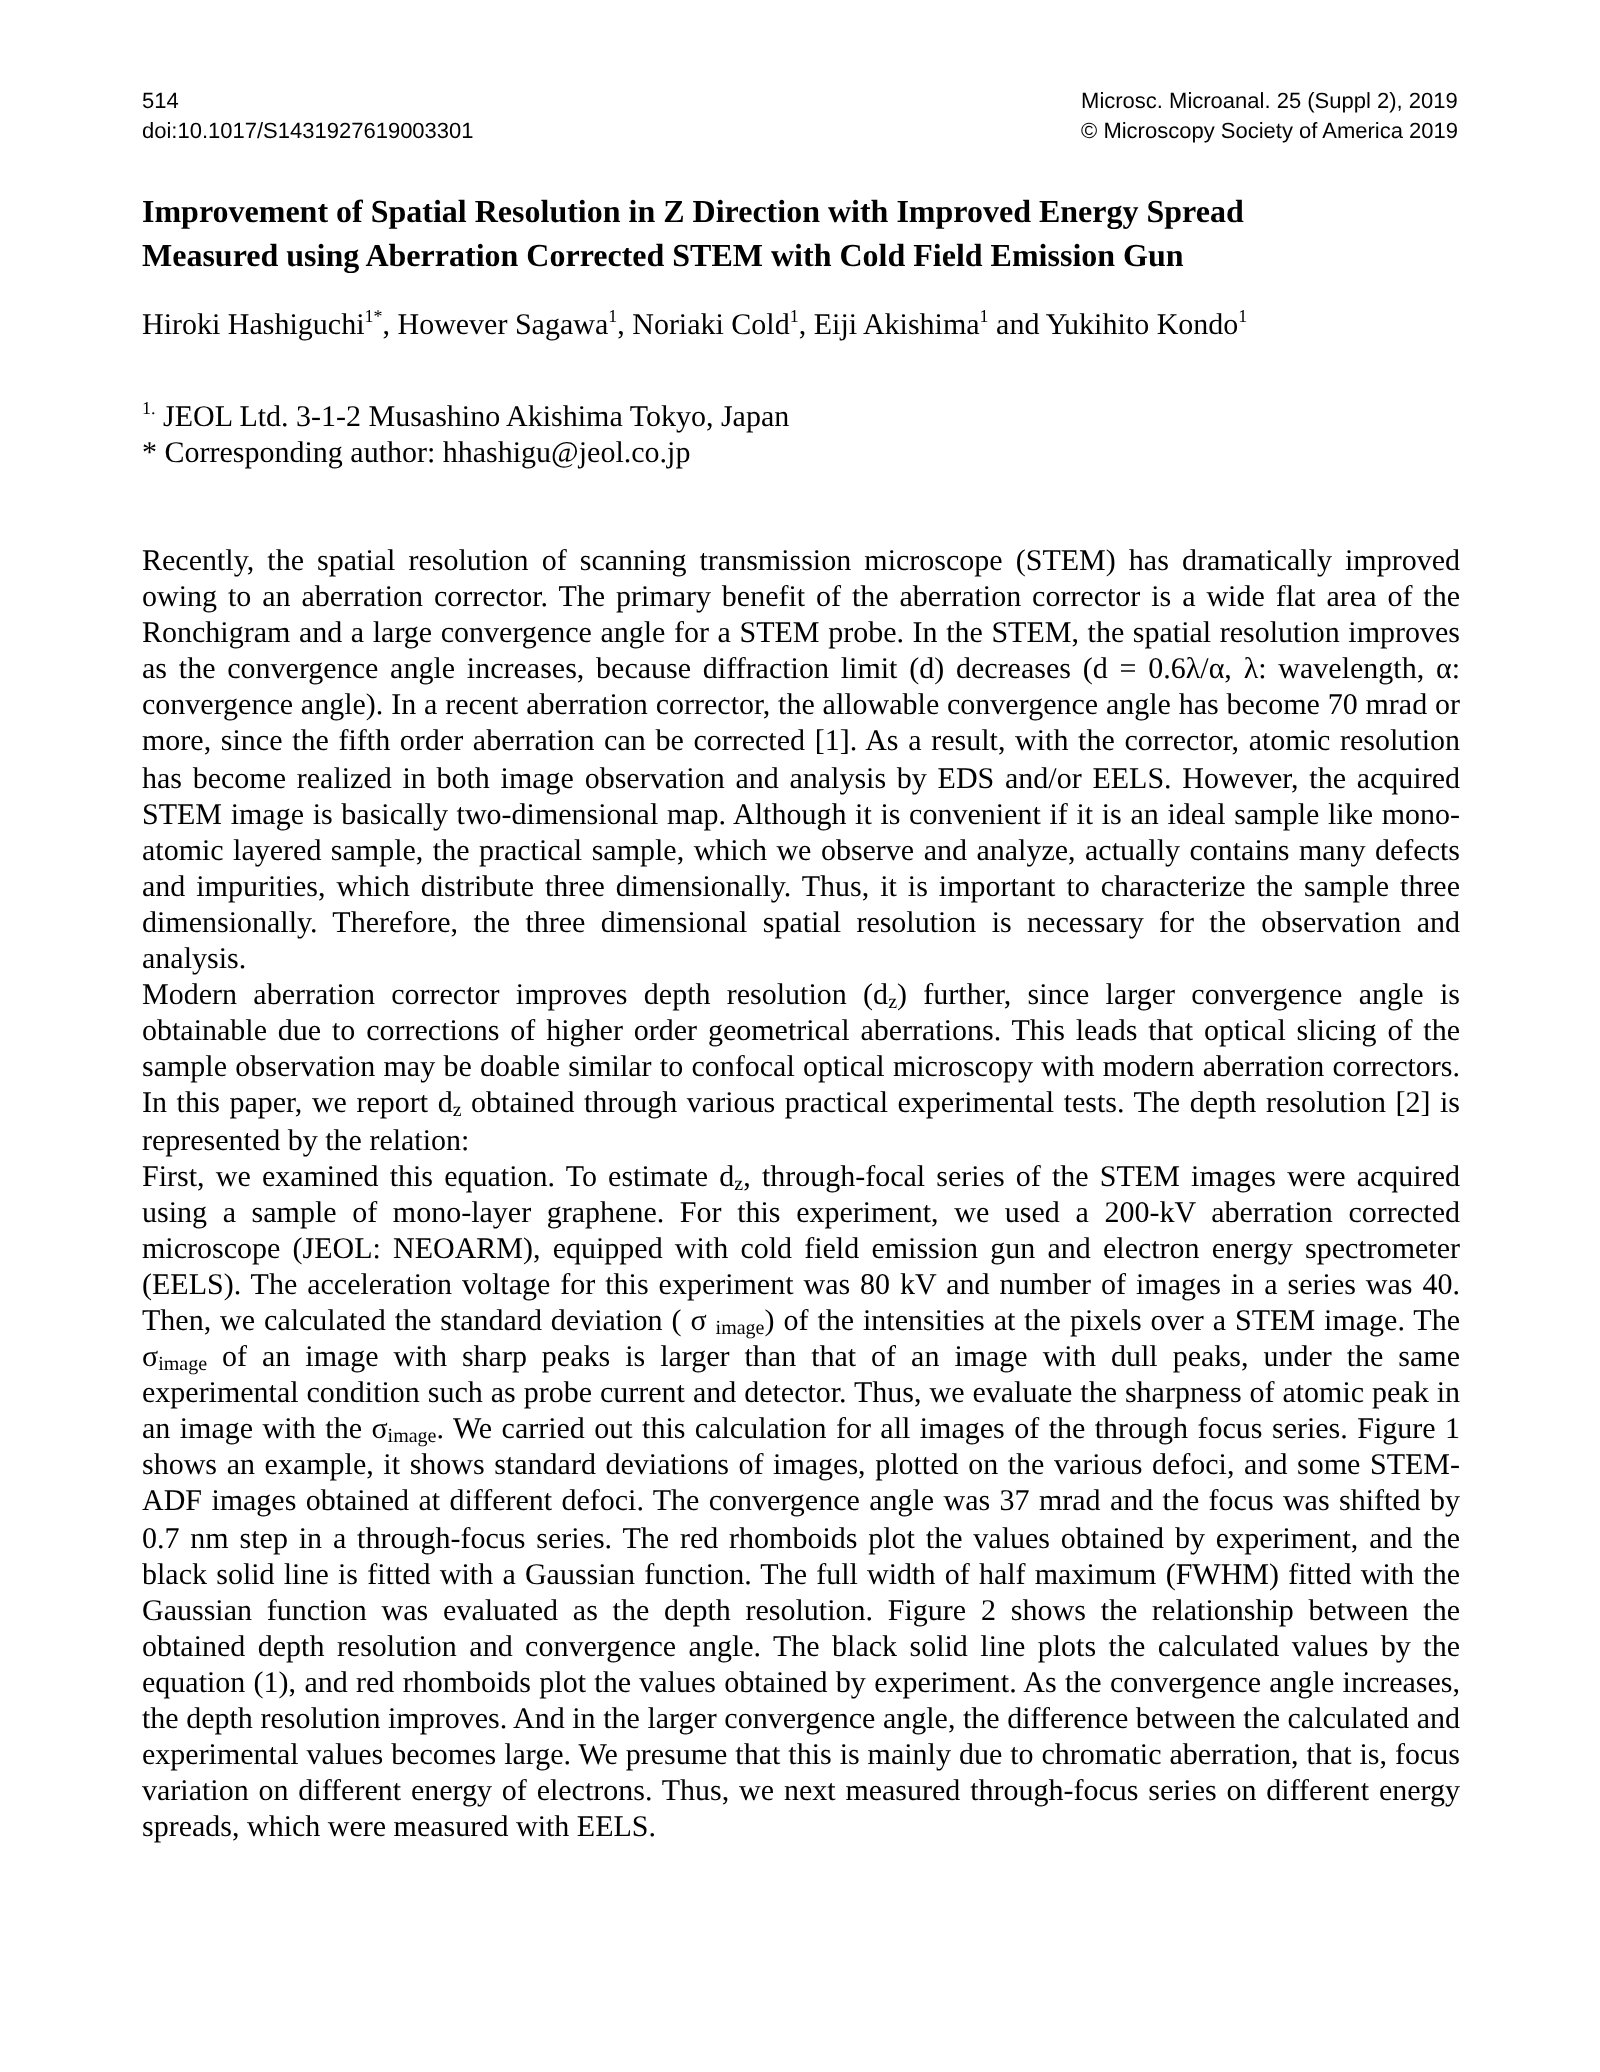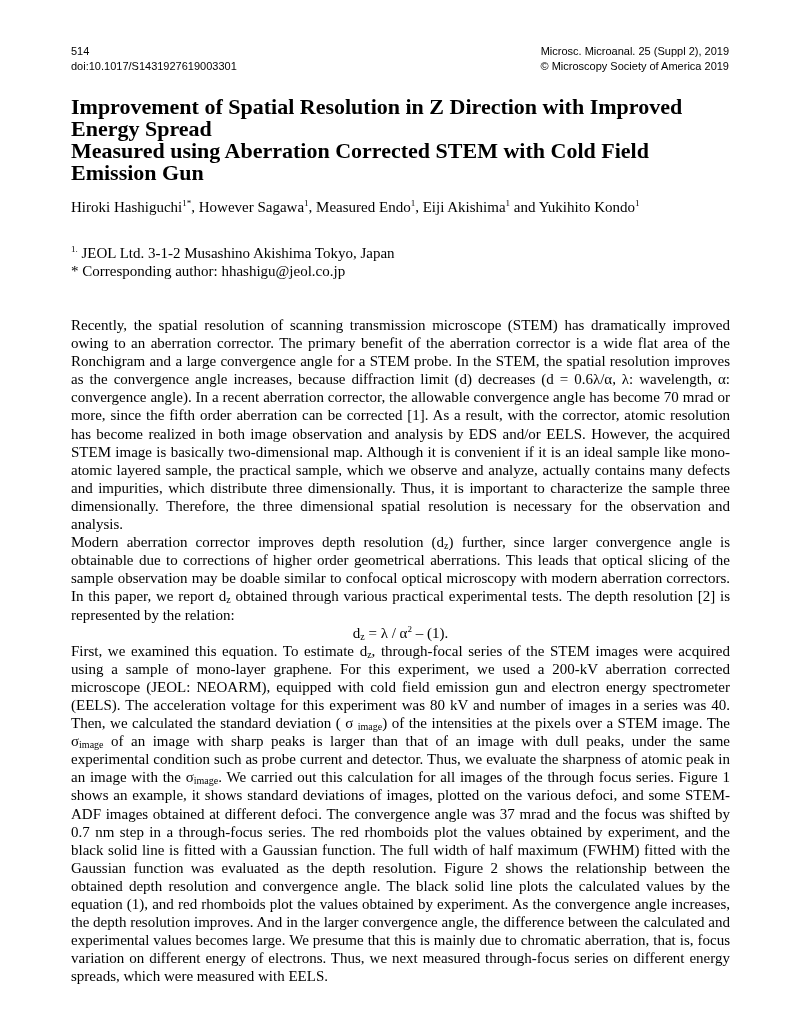--- a/index.html
+++ b/index.html
@@ -1,21 +1,21 @@
 <!DOCTYPE html>
 <html><head>
 <meta charset="utf-8">
 <style>
   html, body { margin: 0; padding: 0; background: #ffffff; }
   body { width: 800px; height: 1036px; position: relative; overflow: hidden; color: #000; }
   .header { position: absolute; left: 71px; top: 44px; width: 658px; font-family: "Liberation Sans", sans-serif; font-size: 11px; line-height: 15px; }
   .header .left { position: absolute; left: 0; top: 0; }
-  .header .right { position: absolute; right: 0; top: 0; text-align: right; }
+  .header .right { position: absolute; right: 0; top: 0; text-align: left; }
   .content { position: absolute; left: 71px; top: 96px; width: 659px; font-family: "Liberation Serif", serif; }
-  .title { font-weight: bold; font-size: 22px; line-height: 22px; margin: 0; }
+  .title { font-weight: bold; font-size: 16px; line-height: 22px; margin: 0; }
   .authors { font-size: 15px; line-height: 18px; margin-top: 14px; }
   .affil { font-size: 15px; line-height: 18px; margin-top: 28px; }
   sup { font-size: 9px; line-height: 0; vertical-align: 6px; }
   sub { font-size: 10px; line-height: 0; vertical-align: -2px; }
   .body { margin-top: 36px; font-size: 15px; line-height: 18.1px; text-align: justify; }
   .body p { margin: 0; }
   .eq { text-align: center; }
 </style>
 </head>
 <body>
@@ -31,27 +31,26 @@
   </div>
 </div>
 
 <div class="content">
   <h1 class="title">
     <span>Improvement of Spatial Resolution in Z Direction with Improved Energy Spread</span><br>
     <span>Measured using Aberration Corrected STEM with Cold Field Emission Gun</span>
   </h1>
 
   <div class="authors">
-    <span>Hiroki Hashiguchi</span><sup>1*</sup><span>, </span><span>However Sagawa</span><sup>1</sup><span>, </span><span>Measured Endo</span><sup>1</sup><span>, </span><span>Eiji Akishima</span><sup>1</sup><span> and </span><span>Yukihito Kondo</span><sup>1</sup>
+    <span>Hiroki Hashiguchi</span><sup>1*</sup><span>, </span><span>However Sagawa</span><sup>1</sup><span>, </span><span>Noriaki Cold</span><sup>1</sup><span>, </span><span>Eiji Akishima</span><sup>1</sup><span> and </span><span>Yukihito Kondo</span><sup>1</sup>
   </div>
 
   <div class="affil">
     <div><sup>1.</sup><span> JEOL Ltd.  3-1-2 Musashino Akishima Tokyo, Japan</span></div>
     <div>* Corresponding author: hhashigu@jeol.co.jp</div>
   </div>
 
   <div class="body">
     <p>Recently, the spatial resolution of scanning transmission microscope (STEM) has dramatically improved owing to an aberration corrector. The primary benefit of the aberration corrector is a wide flat area of the Ronchigram and a large convergence angle for a STEM probe. In the STEM, the spatial resolution improves as the convergence angle increases, because diffraction limit (d) decreases (d = 0.6λ/α, λ: wavelength, α: convergence angle). In a recent aberration corrector, the allowable convergence angle has become 70 mrad or more, since the fifth order aberration can be corrected [1]. As a result, with the corrector, atomic resolution has become realized in both image observation and analysis by EDS and/or EELS. However, the acquired STEM image is basically two-dimensional map. Although it is convenient if it is an ideal sample like mono-atomic layered sample, the practical sample, which we observe and analyze, actually contains many defects and impurities, which distribute three dimensionally. Thus, it is important to characterize the sample three dimensionally. Therefore, the three dimensional spatial resolution is necessary for the observation and analysis.</p>
     <p><span>Modern aberration corrector improves depth resolution (d</span><sub>z</sub><span>) further, since larger convergence angle is obtainable due to corrections of higher order geometrical aberrations. This leads that optical slicing of the sample observation may be doable similar to confocal optical microscopy with modern aberration correctors. In this paper, we report d</span><sub>z</sub><span> obtained through various practical experimental tests.  The depth resolution [2] is represented by the relation:</span></p>
-    <p class="eq"><span>d</span><sub>z</sub><span> = λ / α</span><sup>2</sup><span> – (1).</span></p>
     <p><span>First, we examined this equation. To estimate d</span><sub>z</sub><span>, through-focal series of the STEM images were acquired using a sample of mono-layer graphene. For this experiment, we used a 200-kV aberration corrected microscope (JEOL: NEOARM), equipped with cold field emission gun and electron energy spectrometer (EELS). The acceleration voltage for this experiment was 80 kV and number of images in a series was 40. Then, we calculated the standard deviation ( σ </span><sub>image</sub><span>) of the intensities at the pixels over a STEM image. The σ</span><sub>image</sub><span> of an image with sharp peaks is larger than that of an image with dull peaks, under the same experimental condition such as probe current and detector. Thus, we evaluate the sharpness of atomic peak in an image with the σ</span><sub>image</sub><span>. We carried out this calculation for all images of the through focus series. Figure 1 shows an example, it shows standard deviations of images, plotted on the various defoci, and some STEM-ADF images obtained at different defoci. The convergence angle was 37 mrad and the focus was shifted by 0.7 nm step in a through-focus series. The red rhomboids plot the values obtained by experiment, and the black solid line is fitted with a Gaussian function. The full width of half maximum (FWHM) fitted with the Gaussian function was evaluated as the depth resolution. Figure 2 shows the relationship between the obtained depth resolution and convergence angle. The black solid line plots the calculated values by the equation (1), and red rhomboids plot the values obtained by experiment. As the convergence angle increases, the depth resolution improves. And in the larger convergence angle, the difference between the calculated and experimental values becomes large. We presume that this is mainly due to chromatic aberration, that is, focus variation on different energy of electrons. Thus, we next measured through-focus series on different energy spreads, which were measured with EELS.</span></p>
   </div>
 </div>
 
 </body></html>

